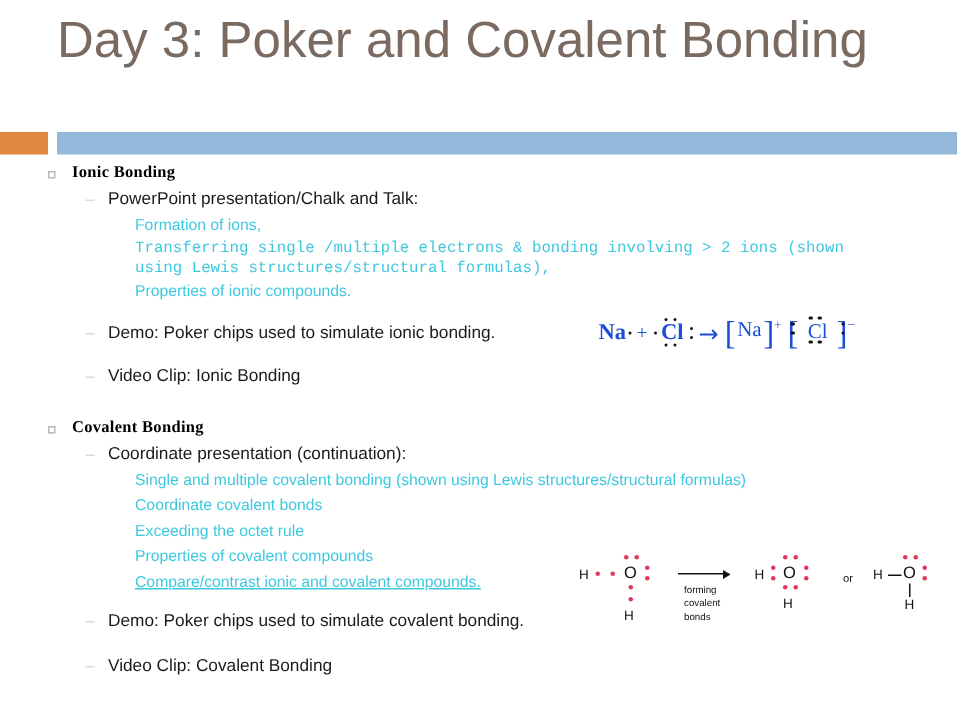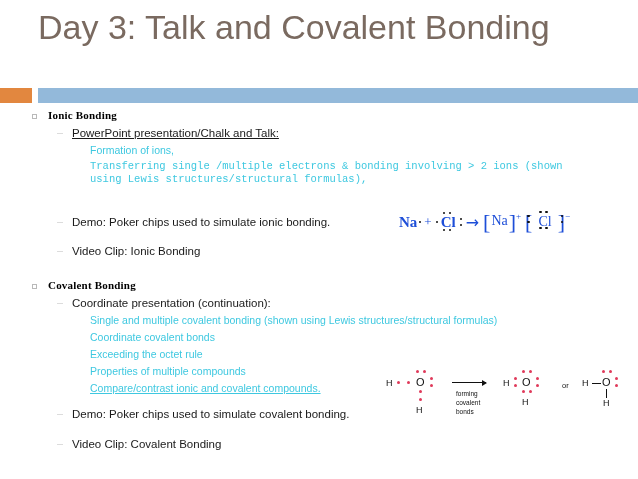--- a/index.html
+++ b/index.html
@@ -230,41 +230,42 @@
   .or-lbl {
     position: absolute;
     font-size: 7.5px;
     font-family: "Liberation Sans", sans-serif;
     color: #111;
   }
 </style>
 </head>
 <body>
 
-<div class="slide-title">Day 3: Talk and Covalent Bonding</div>
+<div class="slide-title">Day 3: Poker and Covalent Bonding</div>
 
 <div class="accent-orange"></div>
 <div class="accent-blue"></div>
 
 <div class="body-area">
 
   <div class="lvl1" style="top:2px;">
     <span class="bullet-sq"></span>
     <span>Ionic Bonding</span>
   </div>
 
-  <div class="lvl2" style="top:19px;text-decoration:underline;">
+  <div class="lvl2" style="top:19px;">
     <span class="bullet-dash"></span>
     <span>PowerPoint presentation/Chalk and Talk:</span>
   </div>
 
   <div class="lvl3" style="top:37px;">Formation of ions,</div>
 
   <div class="lvl3 wrap" style="top:53px;font-family:Liberation Mono, monospace;">Transferring single /multiple electrons  &amp; bonding involving &gt; 2 ions (shown using Lewis structures/structural formulas),</div>
 
+  <div class="lvl3" style="top:81px;">Properties of ionic compounds.</div>
 
   <div class="lvl2" style="top:108px;">
     <span class="bullet-dash"></span>
     <span>Demo:  Poker chips used to simulate ionic bonding.</span>
   </div>
 
   <div class="lvl2" style="top:137px;">
     <span class="bullet-dash"></span>
     <span>Video Clip: Ionic Bonding</span>
   </div>
@@ -275,21 +276,21 @@
   </div>
 
   <div class="lvl2" style="top:189px;">
     <span class="bullet-dash"></span>
     <span>Coordinate presentation (continuation):</span>
   </div>
 
   <div class="lvl3" style="top:207px;">Single and multiple covalent bonding (shown using Lewis structures/structural formulas)</div>
   <div class="lvl3" style="top:224px;text-align:right;">Coordinate covalent bonds</div>
   <div class="lvl3" style="top:241px;">Exceeding the octet rule</div>
-  <div class="lvl3" style="top:258px;">Properties of multiple compounds</div>
+  <div class="lvl3" style="top:258px;">Properties of covalent compounds</div>
   <div class="lvl3" style="top:275px;text-decoration:underline;">Compare/contrast ionic and covalent compounds.</div>
 
   <div class="lvl2" style="top:330px;">
     <span class="bullet-dash"></span>
     <span>Video Clip: Covalent Bonding</span>
   </div>
 
   <div class="lvl2" style="top:300px;">
     <span class="bullet-dash"></span>
     <span>Demo:  Poker chips used to simulate covalent bonding.</span>

